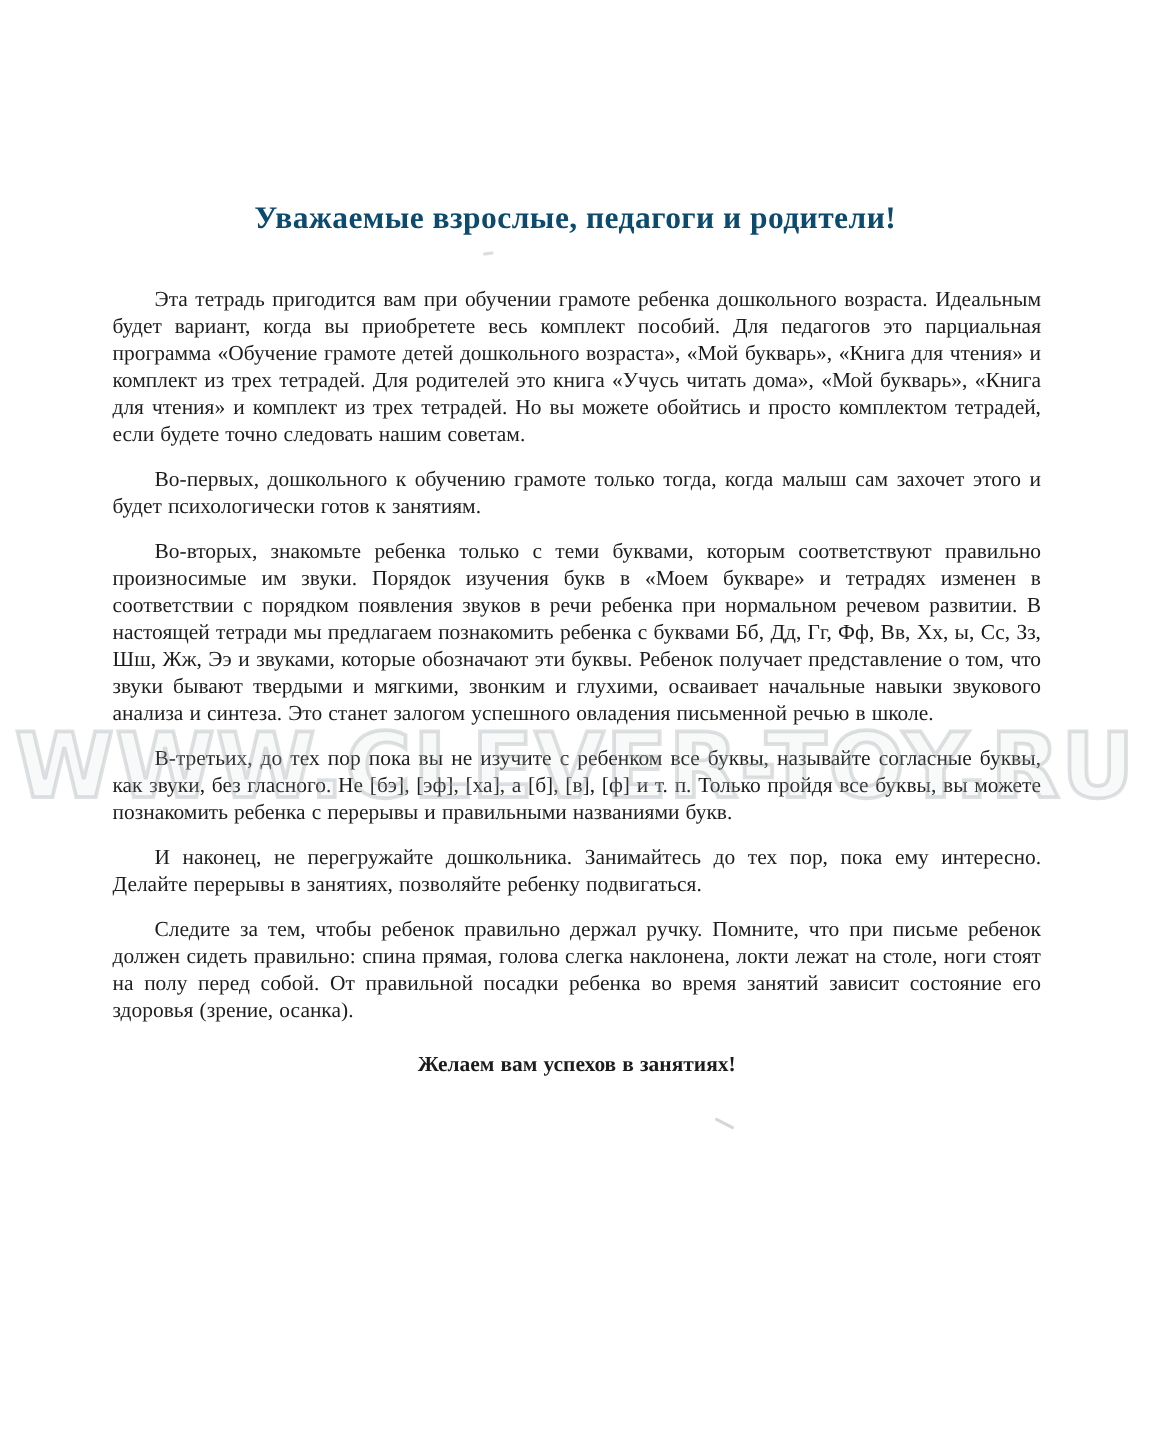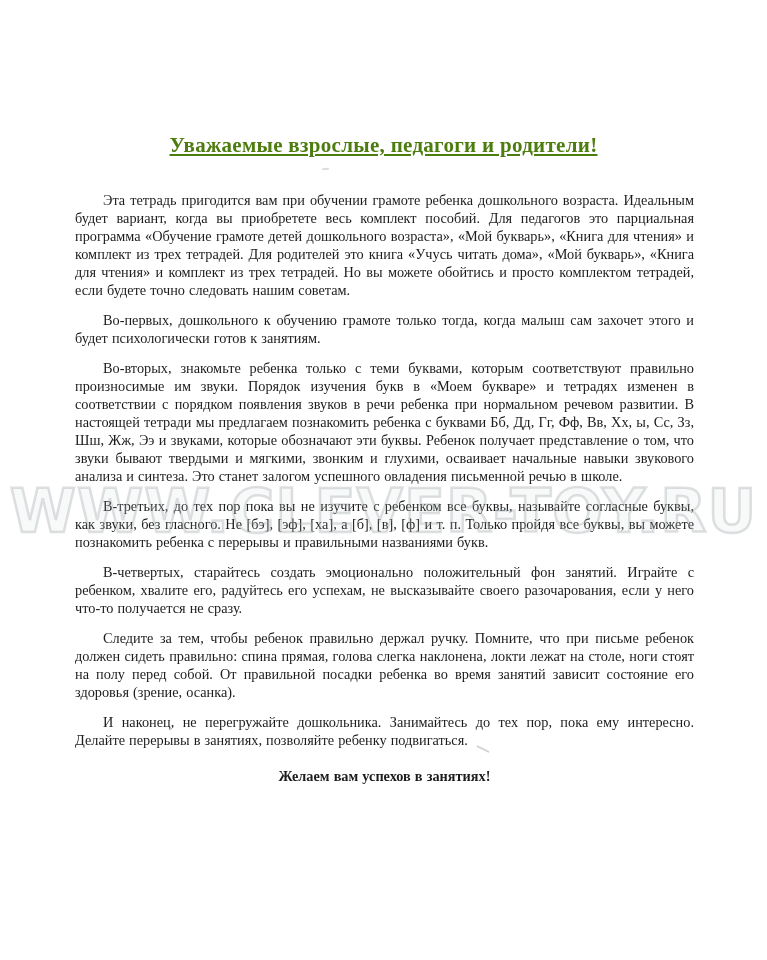--- a/index.html
+++ b/index.html
@@ -82,31 +82,30 @@
     left: 476px; top: 748px;
     width: 14px; height: 2px;
     transform: rotate(27deg);
     opacity: 0.7;
   }
 </style>
 </head>
 <body>
 
 <div class="page" style="color: rgb(28, 28, 28); background: rgb(255, 255, 255);">
-  <h1 class="title" style="color: #4d7c0f; text-decoration: underline;">Уважаемые взрослые, педагоги и родители!</h1>
+  <h1 class="title" style="color: #0c4a6e;">Уважаемые взрослые, педагоги и родители!</h1>
 
   <div class="body-text">
 
   <p class="para"><span>Эта тетрадь пригодится вам при обучении грамоте ребенка дошкольного возраста. Идеальным будет вариант, когда вы приобретете весь комплект пособий. Для педагогов это парциальная программа «Обучение грамоте детей дошкольного возраста», «Мой букварь», «Книга для чтения» и комплект из трех тетрадей. Для родителей это книга «Учусь читать дома», «Мой букварь», «Книга для чтения» и комплект из трех тетрадей. Но вы можете обойтись и просто комплектом тетрадей, если будете точно следовать нашим советам.</span></p>
       <p class="para"><span>Во-первых, дошкольного к обучению грамоте только тогда, когда малыш сам захочет этого и будет психологически готов к занятиям.</span></p>
       <p class="para"><span>Во-вторых, знакомьте ребенка только с теми буквами, которым соответствуют правильно произносимые им звуки. Порядок изучения букв в «Моем букваре» и тетрадях изменен в соответствии с порядком появления звуков в речи ребенка при нормальном речевом развитии. В настоящей тетради мы предлагаем познакомить ребенка с буквами </span><span class="bold">Бб, Дд, Гг, Фф, Вв, Хх, ы, Сс, Зз, Шш, Жж, Ээ</span><span> и звуками, которые обозначают эти буквы. Ребенок получает представление о том, что звуки бывают твердыми и мягкими, звонким и глухими, осваивает начальные навыки звукового анализа и синтеза. Это станет залогом успешного овладения письменной речью в школе.</span></p>
       <p class="para"><span>В-третьих, до тех пор пока вы не изучите с ребенком все буквы, называйте согласные буквы, как звуки, без гласного. Не [бэ], [эф], [ха], а [б], [в], [ф] и т. п. Только пройдя все буквы, вы можете познакомить ребенка с перерывы и правильными названиями букв.</span></p>
-      <p class="para"><span>В-четвертых, старайтесь создать эмоционально положительный фон занятий. Играйте с ребенком, хвалите его, радуйтесь его успехам, не высказывайте своего разочарования, если у него что-то получается не сразу.</span></p>
+      <p class="para"><span>И наконец, не перегружайте дошкольника. Занимайтесь до тех пор, пока ему интересно. Делайте перерывы в занятиях, позволяйте ребенку подвигаться.</span></p>
       <p class="para"><span>Следите за тем, чтобы ребенок правильно держал ручку. Помните, что при письме ребенок должен сидеть правильно: спина прямая, голова слегка наклонена, локти лежат на столе, ноги стоят на полу перед собой. От правильной посадки ребенка во время занятий зависит состояние его здоровья (зрение, осанка).</span></p>
-      <p class="para"><span>И наконец, не перегружайте дошкольника. Занимайтесь до тех пор, пока ему интересно. Делайте перерывы в занятиях, позволяйте ребенку подвигаться.</span></p>
       <p class="para closing">Желаем вам успехов в занятиях!</p>
     </div>
 
   <div class="watermark">WWW.CLEVER-TOY.RU</div>
 
   <div class="artifact artifact-1"></div>
   <div class="artifact artifact-2"></div>
 </div>
 
 </body></html>

